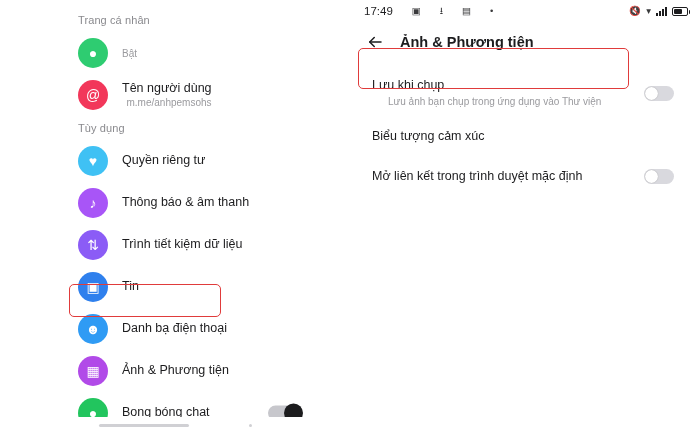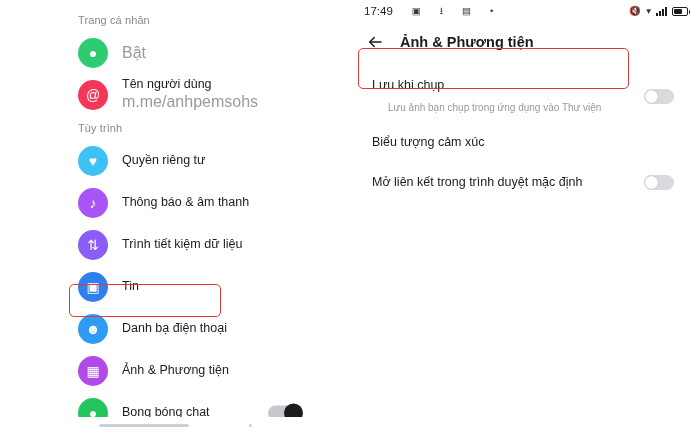--- a/index.html
+++ b/index.html
@@ -57,24 +57,25 @@
     justify-content: center;
     min-width: 0;
   }
   .row-title {
     font-size: 12.5px;
     color: #1c1c1e;
     line-height: 1.25;
     white-space: nowrap;
   }
   .row-sub {
-    font-size: 16px;
+    font-size: 10px;
     color: #9a9a9e;
     line-height: 1.3;
     white-space: nowrap;
+    text-align: right;
   }
   #hl-left {
     left: 69px;
     top: 284px;
     width: 152px;
     height: 33px;
   }
   
   .mini-toggle {
     position: absolute;
@@ -207,21 +208,21 @@
   .setting-row {
     position: relative;
     display: flex;
     align-items: center;
     padding: 8px 26px 8px 22px;
     min-height: 40px;
   }
   .setting-texts {
     display: flex;
     flex-direction: column;
-    gap: 9px;
+    gap: 3px;
     min-width: 0;
     padding-right: 16px;
   }
   .setting-title {
     font-size: 12.5px;
     color: #1c1c1e;
     line-height: 1.2;
   }
   .setting-sub {
     font-size: 10px;
@@ -277,21 +278,21 @@
     </div>
 
     <div class="list-row">
       <div class="row-icon" style="background:#f2375a;">@</div>
       <div class="row-texts">
         <div class="row-title">Tên người dùng</div>
         <div class="row-sub">m.me/anhpemsohs</div>
       </div>
     </div>
 
-    <div class="section-header">Tùy trình</div>
+    <div class="section-header">Tùy dụng</div>
 
     <div class="list-row">
       <div class="row-icon" style="background:#3fc1f4;">♥</div>
       <div class="row-texts">
         <div class="row-title">Quyền riêng tư</div>
       </div>
     </div>
 
     <div class="list-row">
       <div class="row-icon" style="background:#a855f7;">♪</div>

